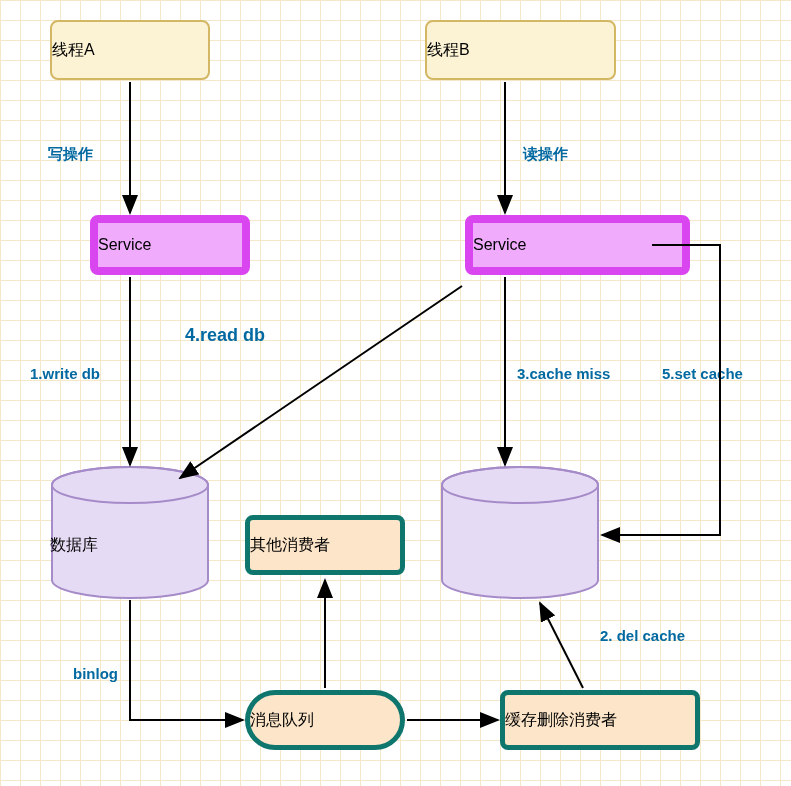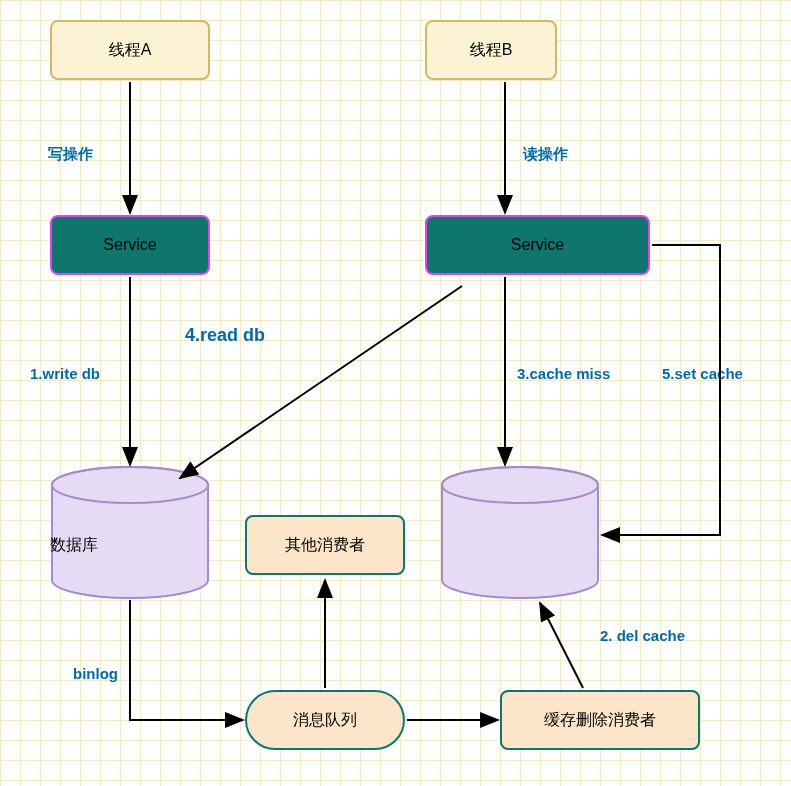--- a/index.html
+++ b/index.html
@@ -12,36 +12,37 @@
         linear-gradient(90deg, #f5e8c8 1px, transparent 1px);
       background-size: 20px 20px;
       background-color: #ffffff;
       font-family: Arial, sans-serif;
       position: relative;
     }
     .box {
       position: absolute;
       display: flex;
       align-items: center;
-      justify-content: center;
+      justify-content: flex-start;
       border-radius: 8px;
       font-size: 16px;
       box-sizing: border-box;
     }
     .yellow-box {
       background: #fcf3d5;
       border: 2px solid #d4b764;
     }
     .green-box {
-      background: #0f766e;
-      border: 2px solid #d946ef;
+      background: #f0abfc;
+      border: 8px solid #d946ef;
+      margin-left: 40px;
     }
     .orange-box {
       background: #fce5c8;
-      border: 2px solid #0f766e;
+      border: 5px solid #0f766e;
     }
     .edge-label {
       position: absolute;
       font-size: 15px;
       background: transparent;
       color: #0369a1;
       white-space: nowrap;
       font-weight: bold;
     }
     .cylinder {
@@ -65,21 +66,21 @@
       pointer-events: none;
     }
   </style>
 </head>
 <body>
 
 <div class="box yellow-box" style="left:50px; top:20px; width:160px; height:60px;">
   <span>线程A</span>
 </div>
 
-<div class="box yellow-box" style="left:425px; top:20px; width:132px; height:60px;">
+<div class="box yellow-box" style="left:425px; top:20px; width:191px; height:60px;">
   <span>线程B</span>
 </div>
 
 <div class="box green-box" style="left:50px; top:215px; width:160px; height:60px;">
   <span>Service</span>
 </div>
 
 <div class="box green-box" style="left:425px; top:215px; width:225px; height:60px;">
   <span>Service</span>
 </div>

